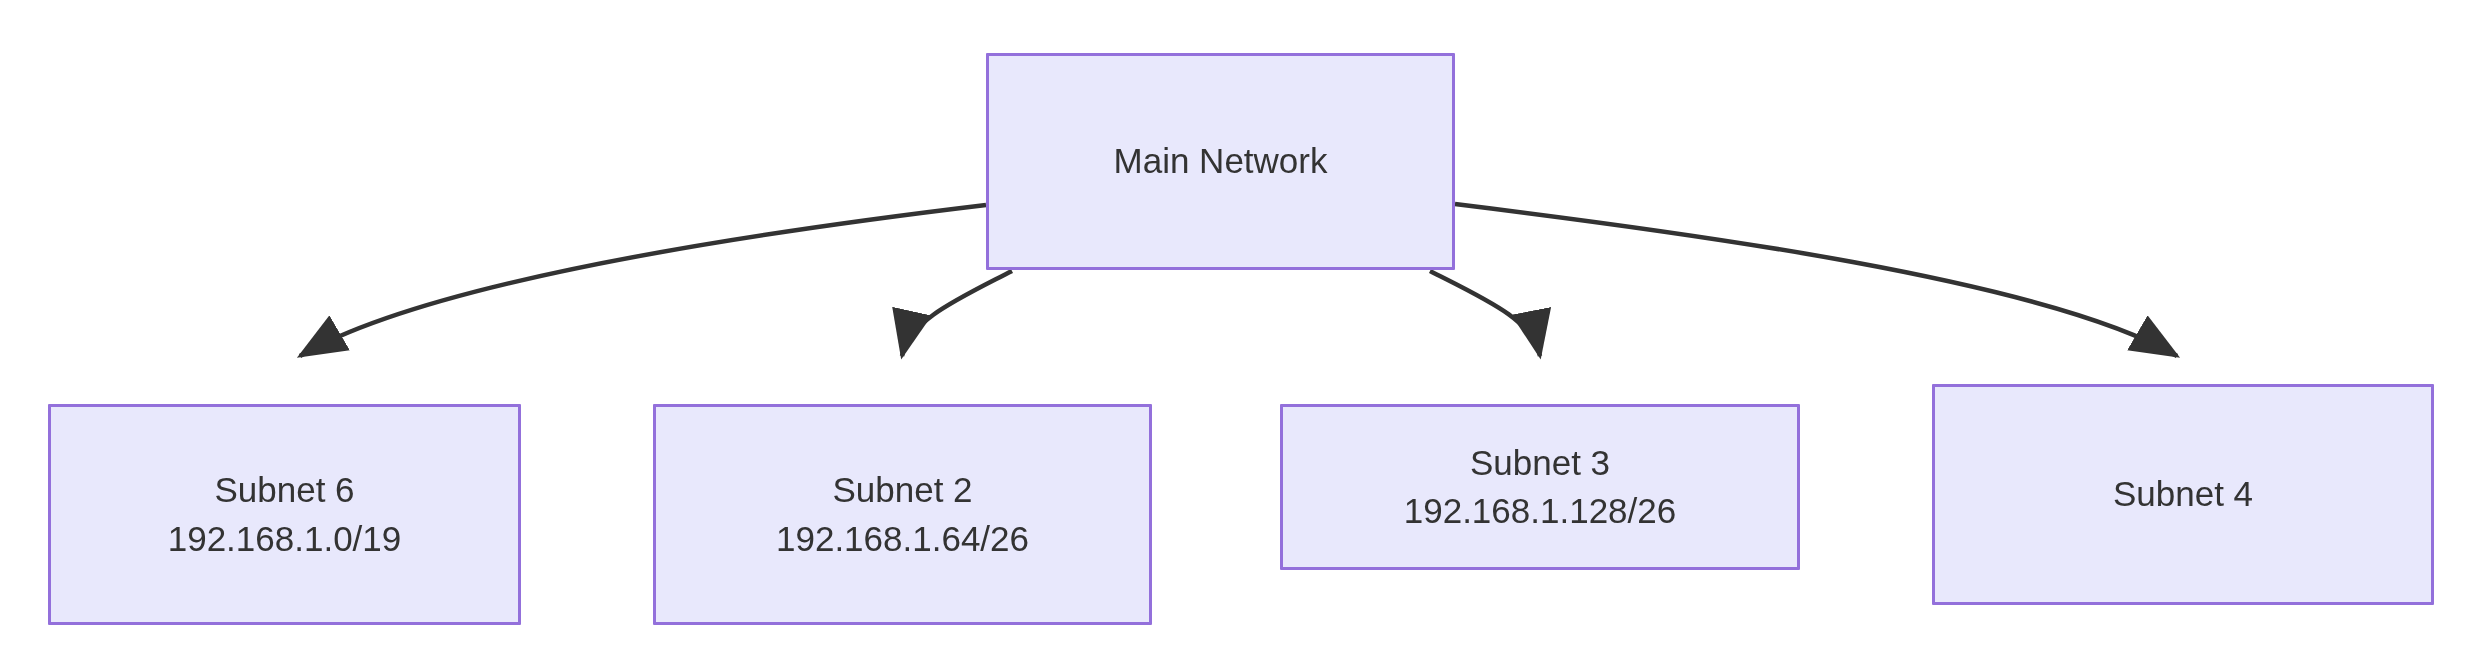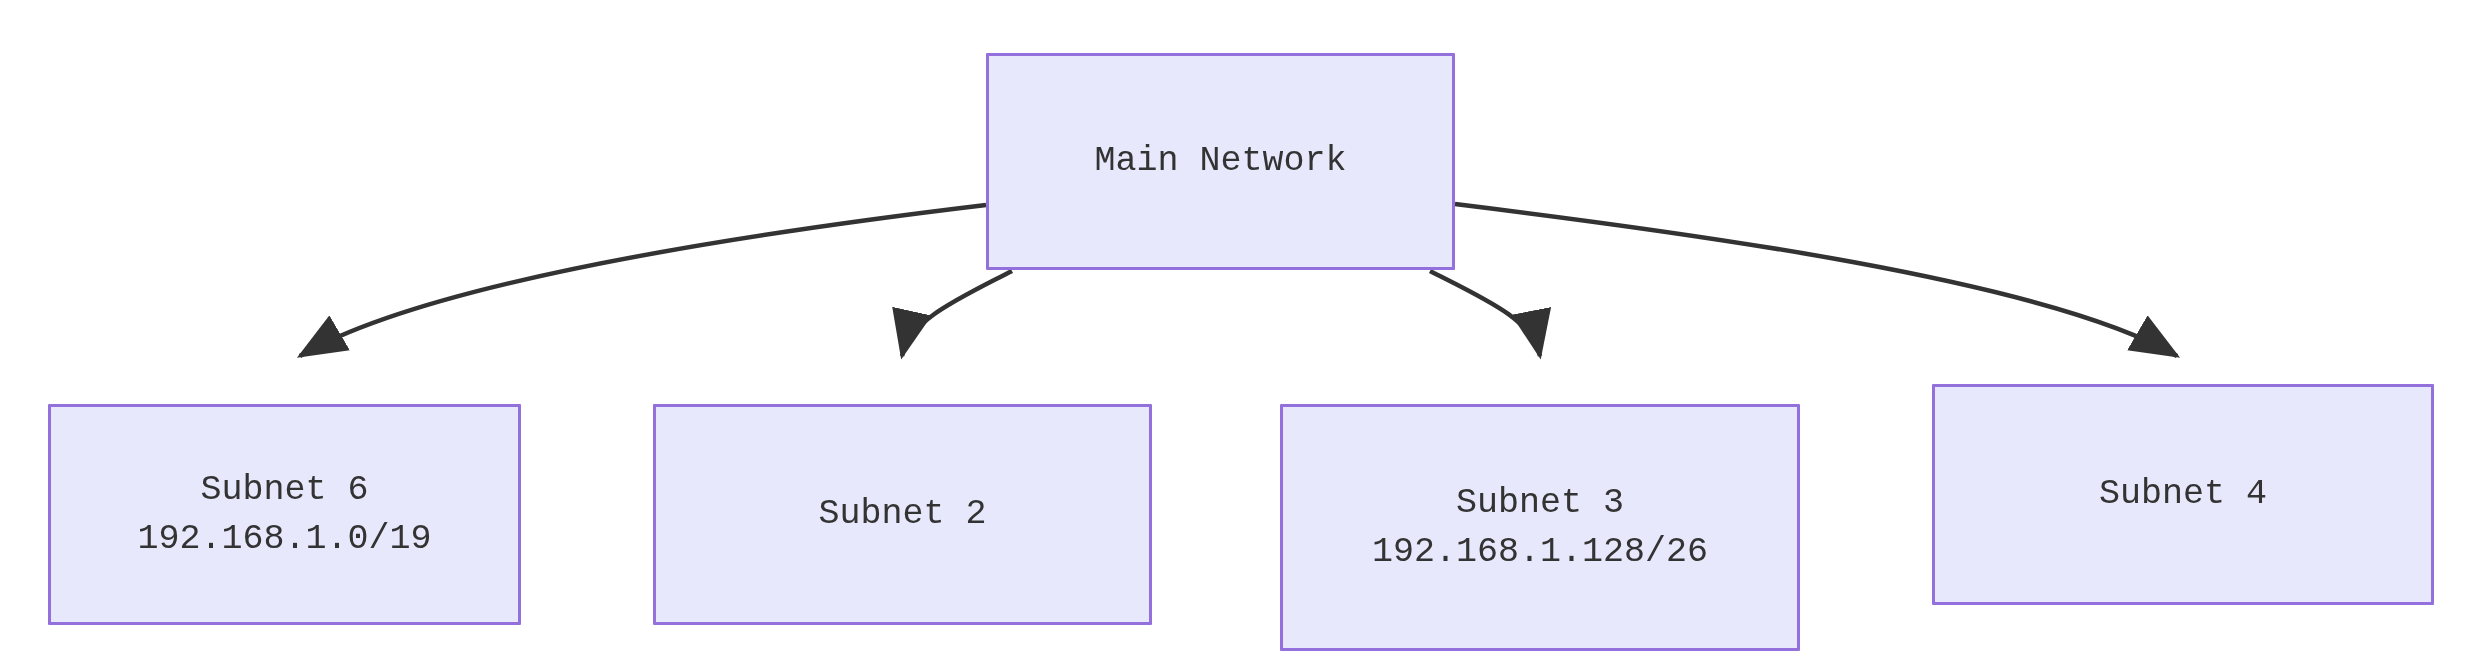--- a/index.html
+++ b/index.html
@@ -38,21 +38,20 @@
     justify-content: center;
     color: #333333;
     font-size: 35px;
     line-height: 1.38;
     white-space: nowrap;
   }
   .node-label,
   .node-cidr {
     display: block;
     text-align: right;
-    font-family: Liberation Mono, monospace;
   }
   #node-main {
     left: 986px;
     top: 53px;
     width: 469px;
     height: 217px;
   }
   #node-subnet-1 {
     left: 48px;
     top: 404px;
@@ -62,21 +61,21 @@
   #node-subnet-2 {
     left: 653px;
     top: 404px;
     width: 499px;
     height: 221px;
   }
   #node-subnet-3 {
     left: 1280px;
     top: 404px;
     width: 520px;
-    height: 247px;
+    height: 166px;
   }
   #node-subnet-4 {
     left: 1932px;
     top: 384px;
     width: 502px;
     height: 221px;
   }
 </style>
 </head>
 <body>
@@ -103,20 +102,21 @@
     <span class="node-label">Main Network</span>
   </div>
 
   <div class="node" id="node-subnet-1">
     <span class="node-label">Subnet 6</span>
     <span class="node-cidr">192.168.1.0/19</span>
   </div>
 
   <div class="node" id="node-subnet-2">
     <span class="node-label">Subnet 2</span>
+    <span class="node-cidr">192.168.1.64/26</span>
   </div>
 
   <div class="node" id="node-subnet-3">
     <span class="node-label">Subnet 3</span>
     <span class="node-cidr">192.168.1.128/26</span>
   </div>
 
   <div class="node" id="node-subnet-4">
     <span class="node-label">Subnet 4</span>
   </div>

